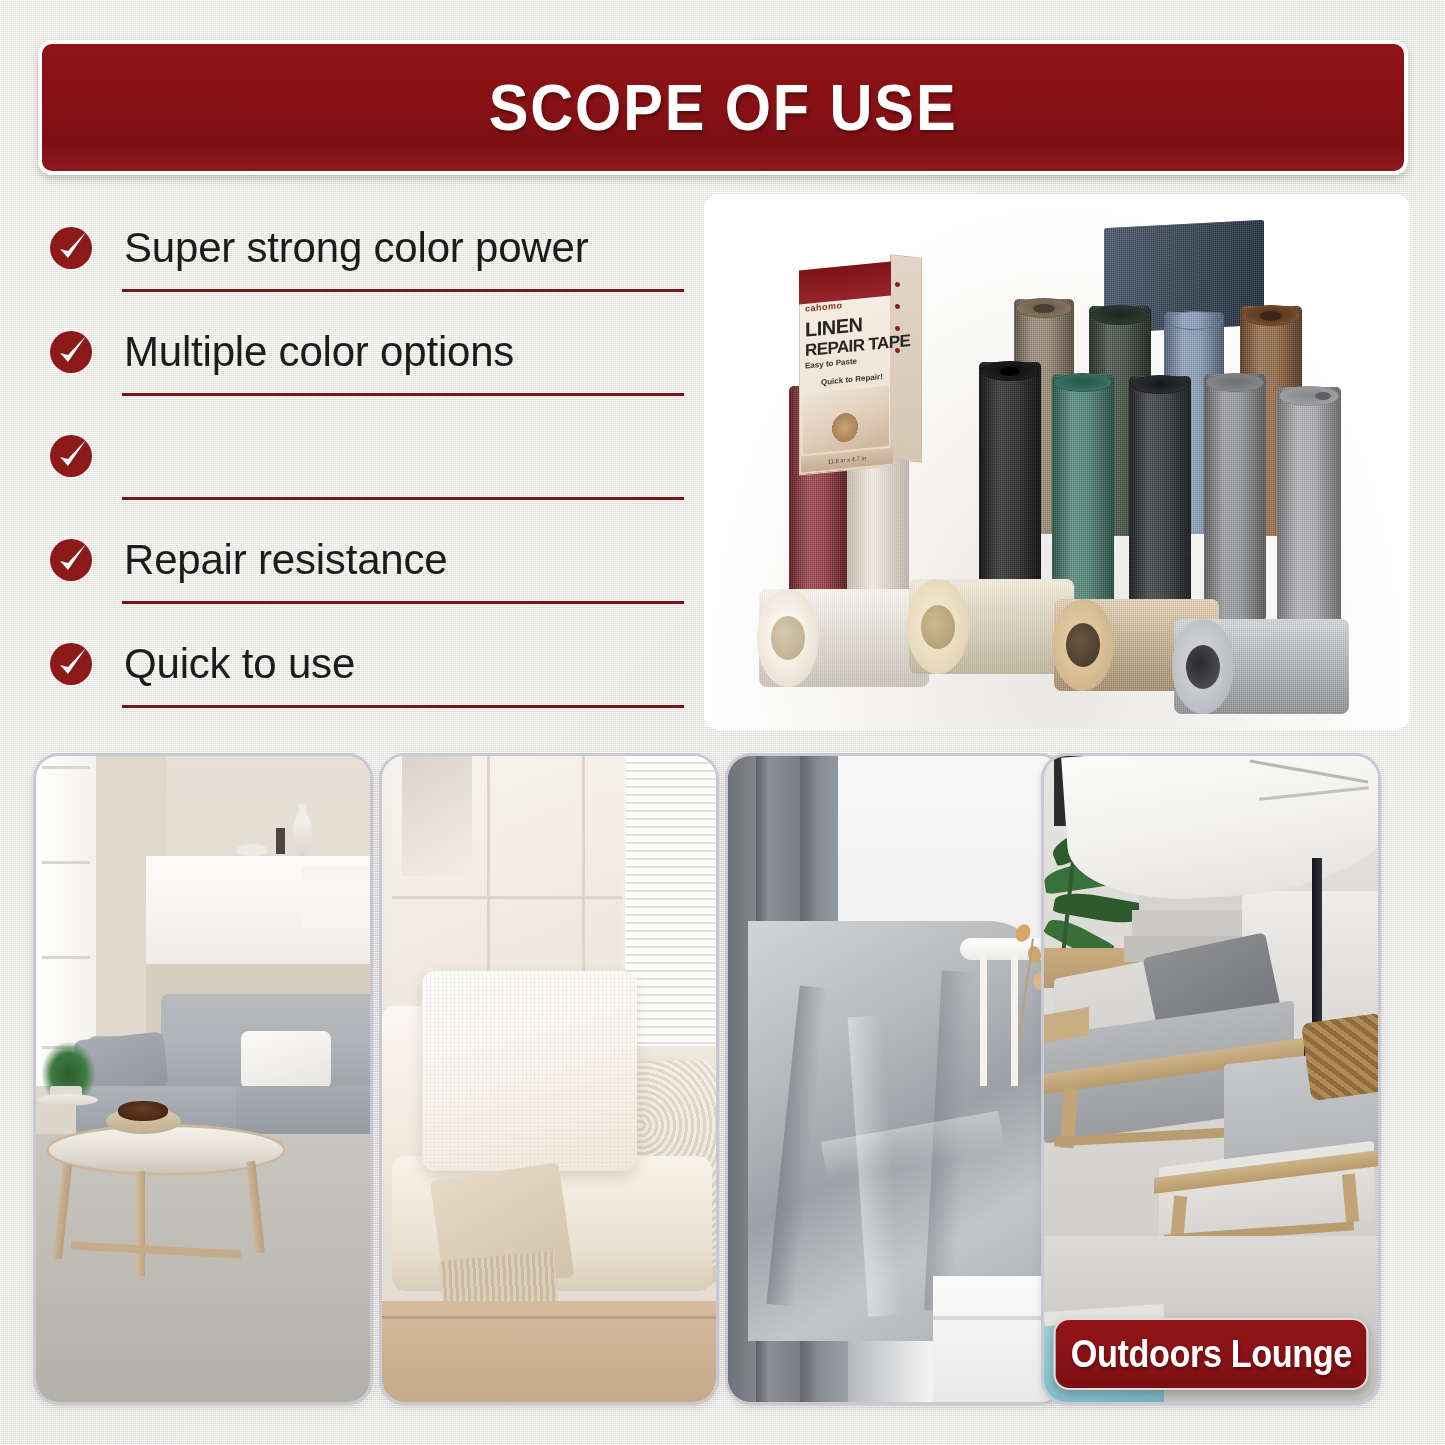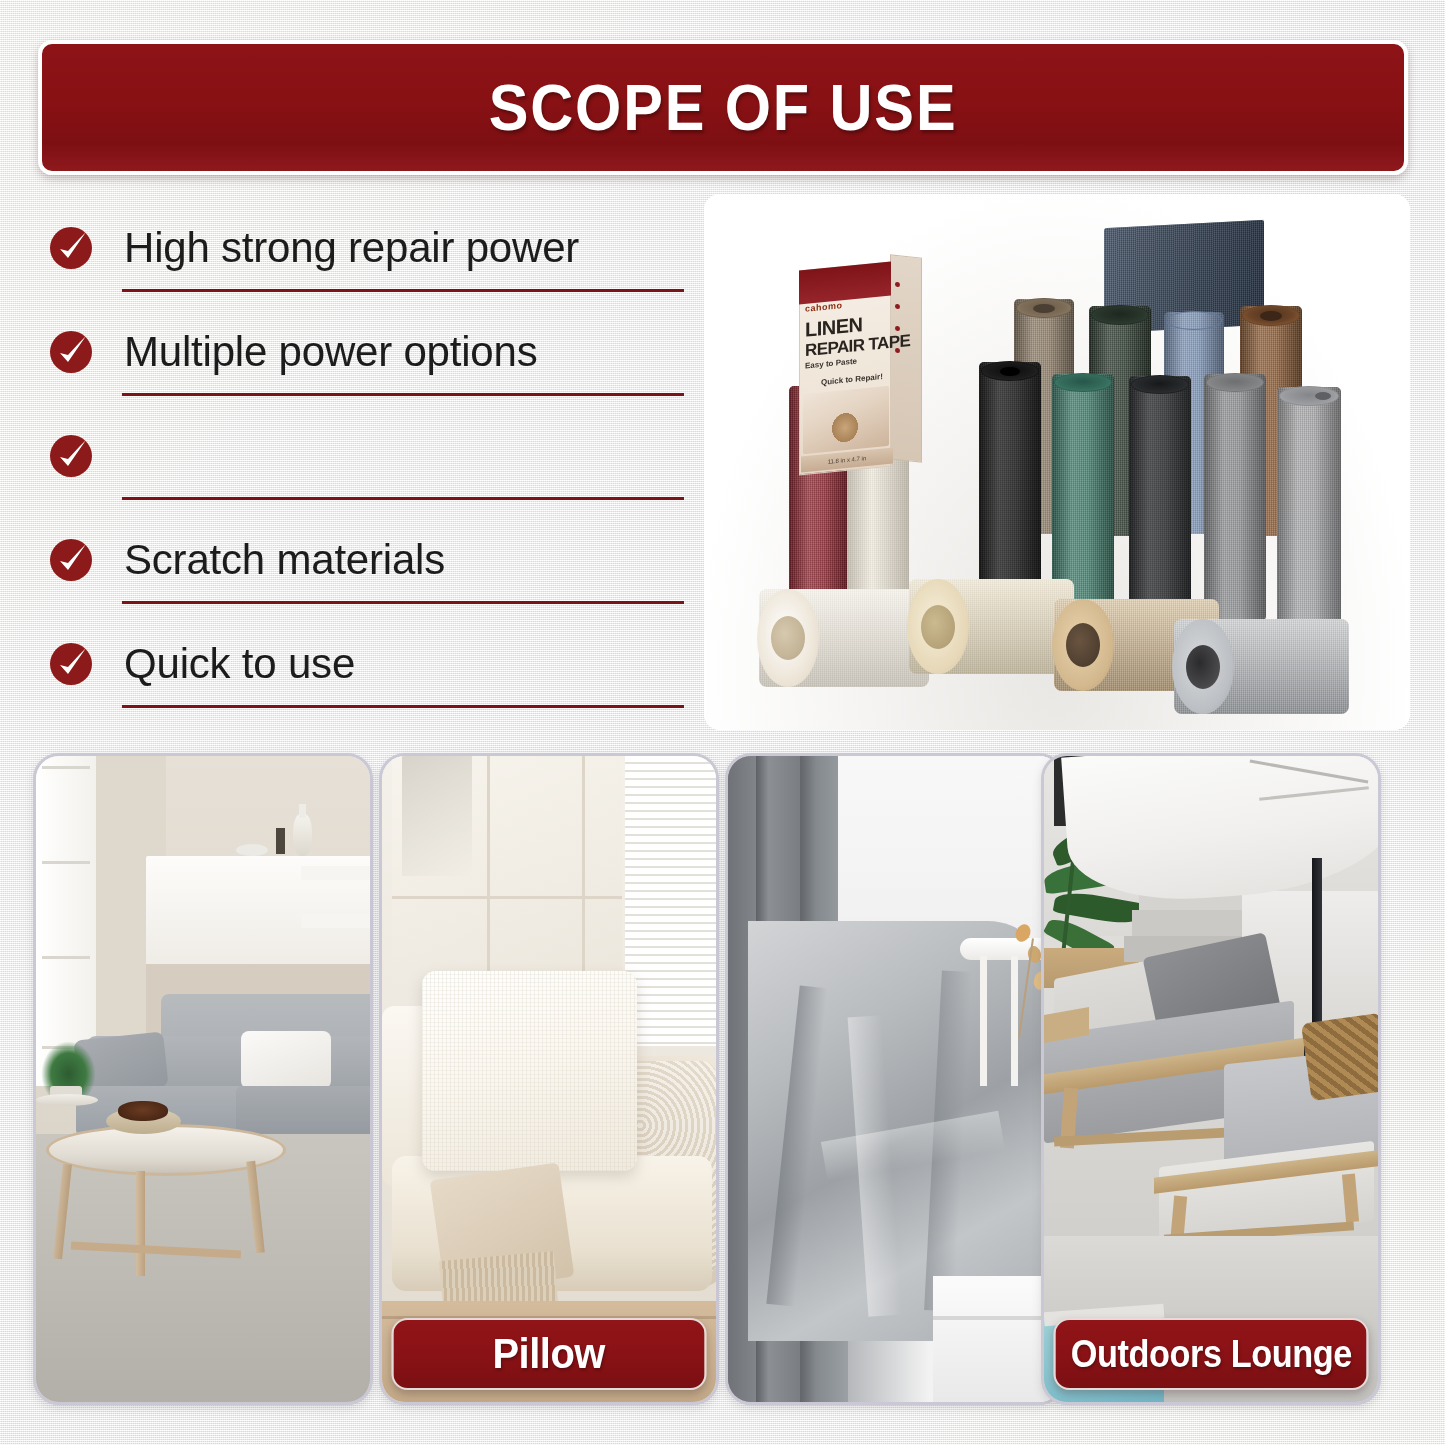--- a/index.html
+++ b/index.html
@@ -226,53 +226,53 @@
 
 <div id="features">
 
   <div class="feature-row">
     <span class="check-icon">
       <svg viewBox="0 0 46 46">
         <circle cx="23" cy="23" r="21" fill="#8c1a1a"></circle>
         <path d="M12 24 L20 33 L38 7 L32 13 L20 26 Z" fill="#ffffff"></path>
       </svg>
     </span>
-    <span class="feature-label">High strong repair power</span>
+    <span class="feature-label">Super strong color power</span>
   </div>
   <div class="feature-divider d1"></div>
 
   <div class="feature-row">
     <span class="check-icon">
       <svg viewBox="0 0 46 46">
         <circle cx="23" cy="23" r="21" fill="#8c1a1a"></circle>
         <path d="M12 24 L20 33 L38 7 L32 13 L20 26 Z" fill="#ffffff"></path>
       </svg>
     </span>
-    <span class="feature-label">Multiple power options</span>
+    <span class="feature-label">Multiple color options</span>
   </div>
   <div class="feature-divider d2"></div>
 
   <div class="feature-row">
     <span class="check-icon">
       <svg viewBox="0 0 46 46">
         <circle cx="23" cy="23" r="21" fill="#8c1a1a"></circle>
         <path d="M12 24 L20 33 L38 7 L32 13 L20 26 Z" fill="#ffffff"></path>
       </svg>
     </span>
   </div>
   <div class="feature-divider d3"></div>
 
   <div class="feature-row">
     <span class="check-icon">
       <svg viewBox="0 0 46 46">
         <circle cx="23" cy="23" r="21" fill="#8c1a1a"></circle>
         <path d="M12 24 L20 33 L38 7 L32 13 L20 26 Z" fill="#ffffff"></path>
       </svg>
     </span>
-    <span class="feature-label">Scratch materials</span>
+    <span class="feature-label">Repair resistance</span>
   </div>
   <div class="feature-divider d4"></div>
 
   <div class="feature-row">
     <span class="check-icon">
       <svg viewBox="0 0 46 46">
         <circle cx="23" cy="23" r="21" fill="#8c1a1a"></circle>
         <path d="M12 24 L20 33 L38 7 L32 13 L20 26 Z" fill="#ffffff"></path>
       </svg>
     </span>
@@ -475,23 +475,20 @@
 
     <div style="position:absolute;left:40px;top:215px;width:215px;height:200px;border-radius:14px;background:linear-gradient(165deg,#ffffff 0%,#fbf8f2 45%,#efe9dd 100%);box-shadow:0 6px 14px rgba(140,130,115,.28);"></div>
     <div style="position:absolute;left:40px;top:215px;width:215px;height:200px;border-radius:14px;background-image:repeating-linear-gradient(90deg,rgba(215,207,192,.28) 0 1px,transparent 1px 4px),repeating-linear-gradient(0deg,rgba(215,207,192,.22) 0 1px,transparent 1px 4px);"></div>
 
     <div style="position:absolute;left:55px;top:415px;width:130px;height:115px;background:linear-gradient(160deg,#e6dac8,#d2c2aa);transform:rotate(-8deg);border-radius:6px;"></div>
     <div style="position:absolute;left:60px;top:500px;width:115px;height:72px;background:repeating-linear-gradient(92deg,#ddd0bb 0 3px,#cbb9a0 3px 6px);transform:rotate(-5deg);"></div>
 
     <div style="position:absolute;left:0;top:545px;width:340px;height:110px;background:linear-gradient(180deg,#d4bb9c,#c2a886);"></div>
     <div style="position:absolute;left:0;top:560px;width:340px;height:3px;background:rgba(150,125,95,.4);"></div>
   </div>
-  <div class="label-pill">
-    <span class="label-text">Pillow</span>
-  </div>
 </div>
 
 <div class="photo-card" id="card-3">
   <div class="scene">
     <div style="position:absolute;inset:0;background:linear-gradient(90deg,#8d9094 0%,#a6a9ad 30%,#f2f2f2 60%,#fbfbfb 100%);"></div>
 
     <div style="position:absolute;left:0;top:0;width:120px;height:652px;background:linear-gradient(90deg,#6f7377 0%,#8b8f93 35%,#7a7e82 60%,#9aa0a4 100%);"></div>
     <div style="position:absolute;left:28px;top:0;width:12px;height:652px;background:linear-gradient(90deg,rgba(60,64,68,.5),transparent);"></div>
     <div style="position:absolute;left:72px;top:0;width:16px;height:652px;background:linear-gradient(90deg,rgba(70,74,78,.45),transparent);"></div>
 

